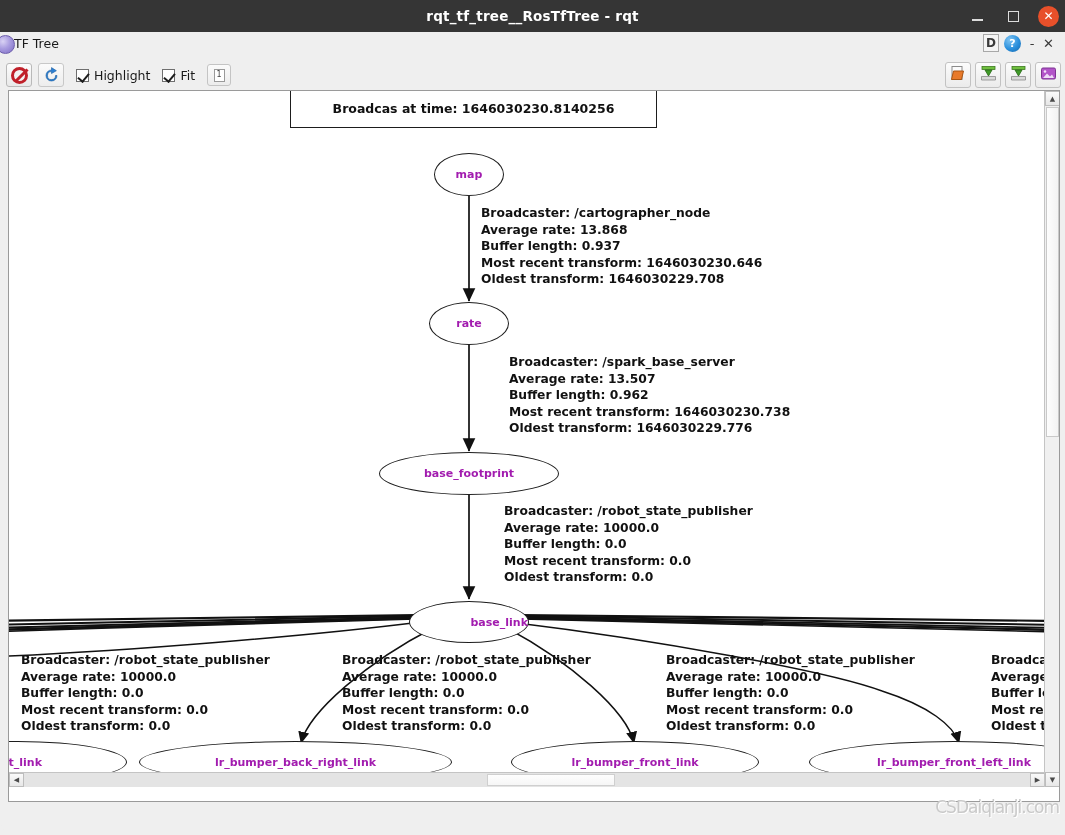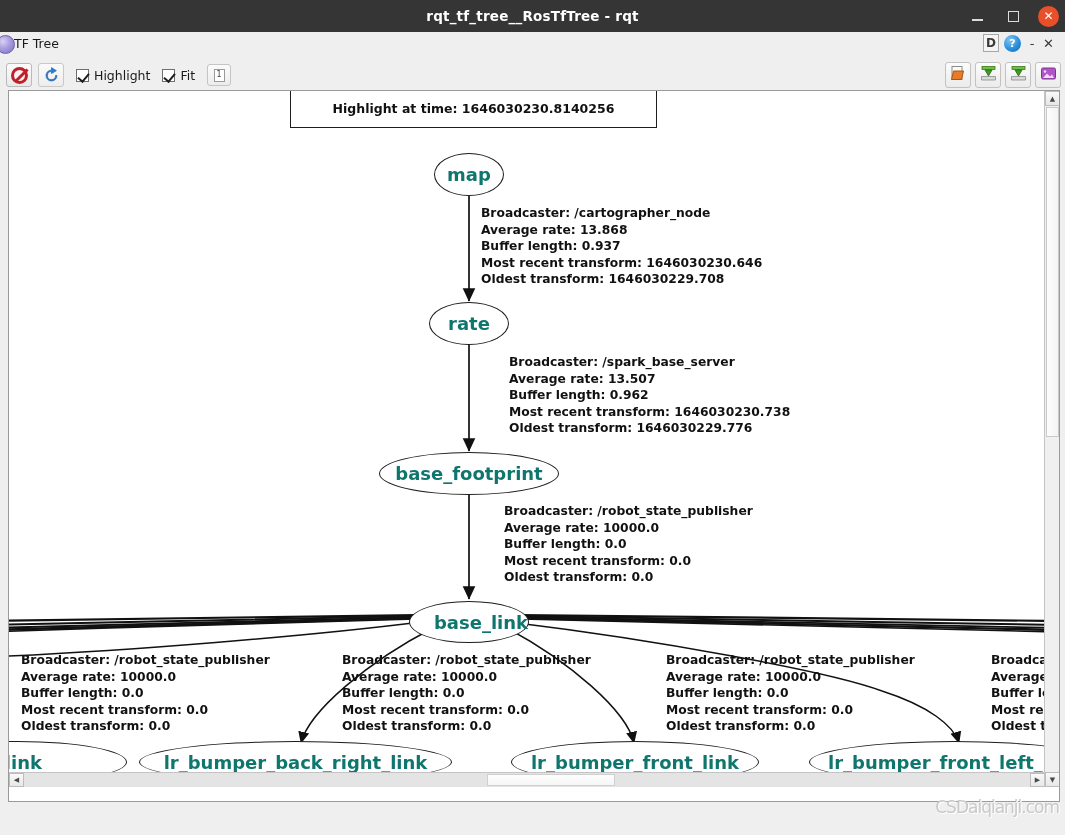--- a/index.html
+++ b/index.html
@@ -222,21 +222,21 @@
 
   
   .node {
     position: absolute;
     border: 1.7px solid #1d1d1d;
     border-radius: 50%;
     background: #ffffff;
     display: flex; align-items: center; justify-content: center;
   }
   .node-label {
-    font-size: 18px; font-weight: bold; color: #0f766e;
+    font-size: 11px; font-weight: bold; color: #a21caf;
     white-space: nowrap;
   }
 
   
   .edge-label {
     position: absolute;
     font-size: 12.3px; font-weight: bold; color: #111;
     line-height: 16.6px;
     white-space: nowrap;
   }
@@ -427,21 +427,21 @@
         <g stroke="#111" fill="none" stroke-width="1.5">
           <path d="M412 531 C300 545 120 560 -20 566"></path>
           <path d="M424 537 C360 570 300 620 292 652" marker-end="url(#ah)"></path>
           <path d="M498 537 C560 570 618 620 625 652" marker-end="url(#ah)"></path>
           <path d="M508 532 C640 548 820 580 873 600"></path>
           <path d="M873 600 C920 615 945 635 950 652" marker-end="url(#ah)"></path>
         </g>
       </svg>
 
       <div id="rec-box">
-        <span id="rec-text">Highlight at time: 1646030230.8140256</span>
+        <span id="rec-text">Broadcas at time: 1646030230.8140256</span>
       </div>
 
       <div class="node" style="left:425px; top:62px; width:70px; height:43px;">
         <span class="node-label">map</span>
       </div>
 
       <div class="node" style="left:420px; top:211px; width:80px; height:43px;">
         <span class="node-label">rate</span>
       </div>
 

